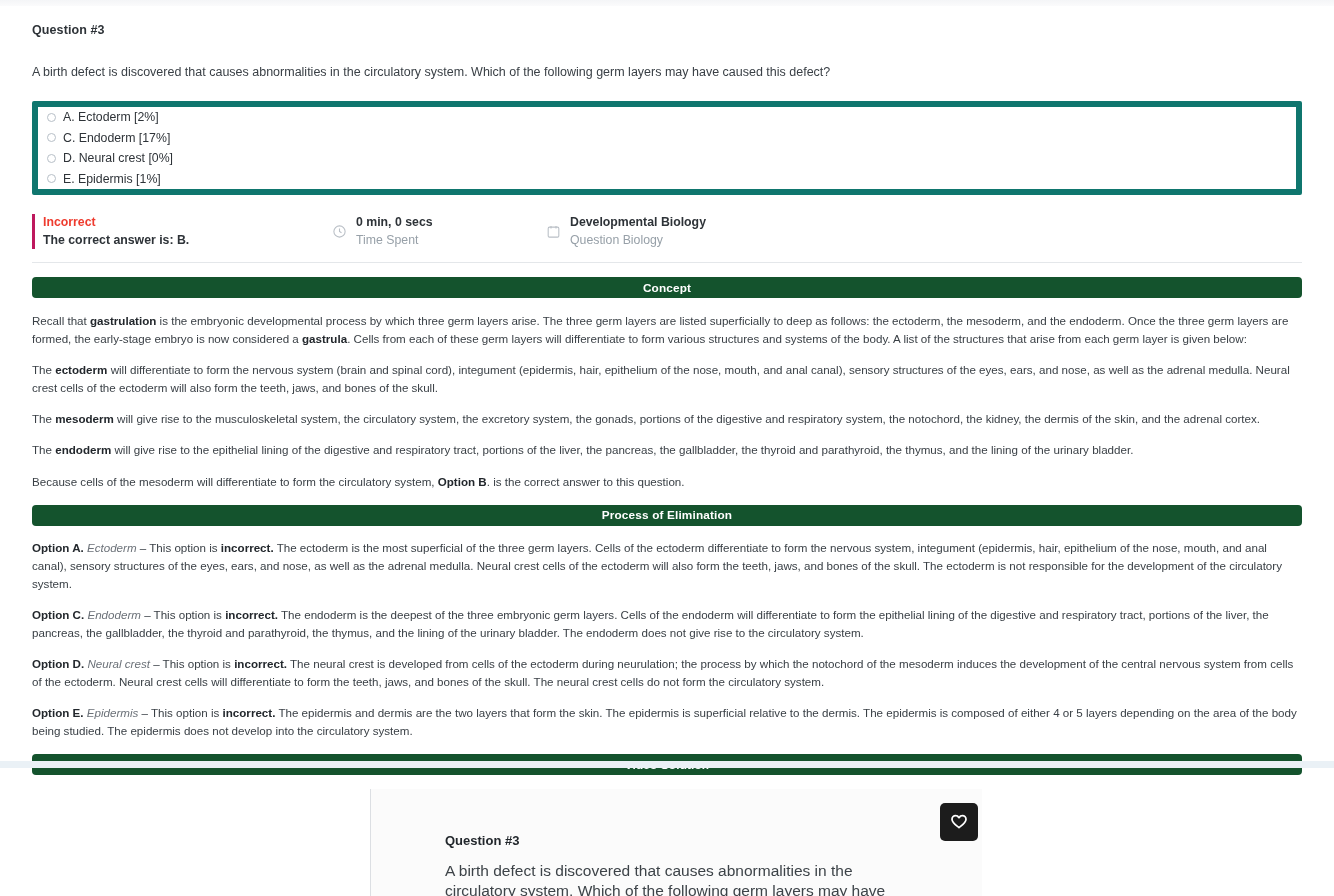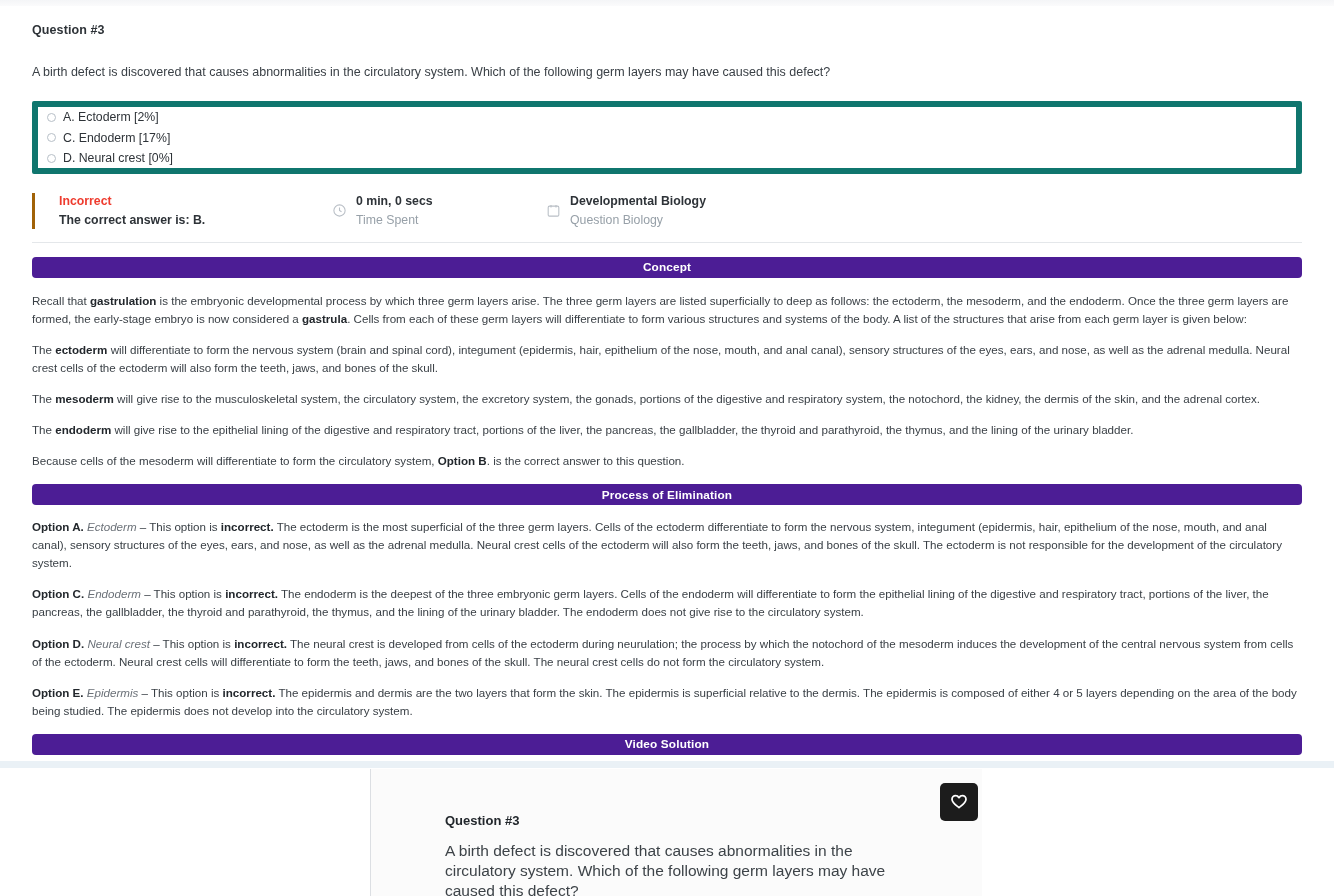--- a/index.html
+++ b/index.html
@@ -80,22 +80,22 @@
     margin-top: 19px;
     padding-bottom: 13px;
     border-bottom: 1px solid #e4e7ea;
   }
   .stat {
     display: flex;
     align-items: center;
     gap: 9px;
   }
   .stat-verdict {
-    border-left: 3px solid #a16207;
-    padding-left: 24px;
+    border-left: 3px solid #be185d;
+    padding-left: 8px;
     width: 300px;
     flex: 0 0 auto;
     display: block;
   }
   .verdict-top {
     color: #ee3b2e;
     font-weight: bold;
     font-size: 12.3px;
     line-height: 1.35;
   }
@@ -126,21 +126,21 @@
   }
   .stat-correct { width: 268px; flex: 0 0 auto; }
   .stat-time    { width: 214px; flex: 0 0 auto; }
   .stat-cat     { flex: 1 1 auto; }
 
   
   .banner {
     margin-top: 14px;
     height: 21px;
     border-radius: 4px;
-    background: #4c1d95;
+    background: #14532d;
     color: #ffffff;
     font-size: 11.8px;
     font-weight: bold;
     display: flex;
     align-items: center;
     justify-content: center;
     letter-spacing: .15px;
   }
 
   
@@ -219,20 +219,24 @@
         <span class="radio"></span>
         <span>A. Ectoderm [2%]</span>
       </div>
       <div class="option-row">
         <span class="radio"></span>
         <span>C. Endoderm [17%]</span>
       </div>
       <div class="option-row">
         <span class="radio"></span>
         <span>D. Neural crest [0%]</span>
+      </div>
+      <div class="option-row">
+        <span class="radio"></span>
+        <span>E. Epidermis [1%]</span>
       </div>
     </div>
 
     <div class="stats">
 
       <div class="stat stat-verdict">
         <div class="verdict-top">Incorrect</div>
         <div class="verdict-bottom">The correct answer is: B.</div>
       </div>
 

